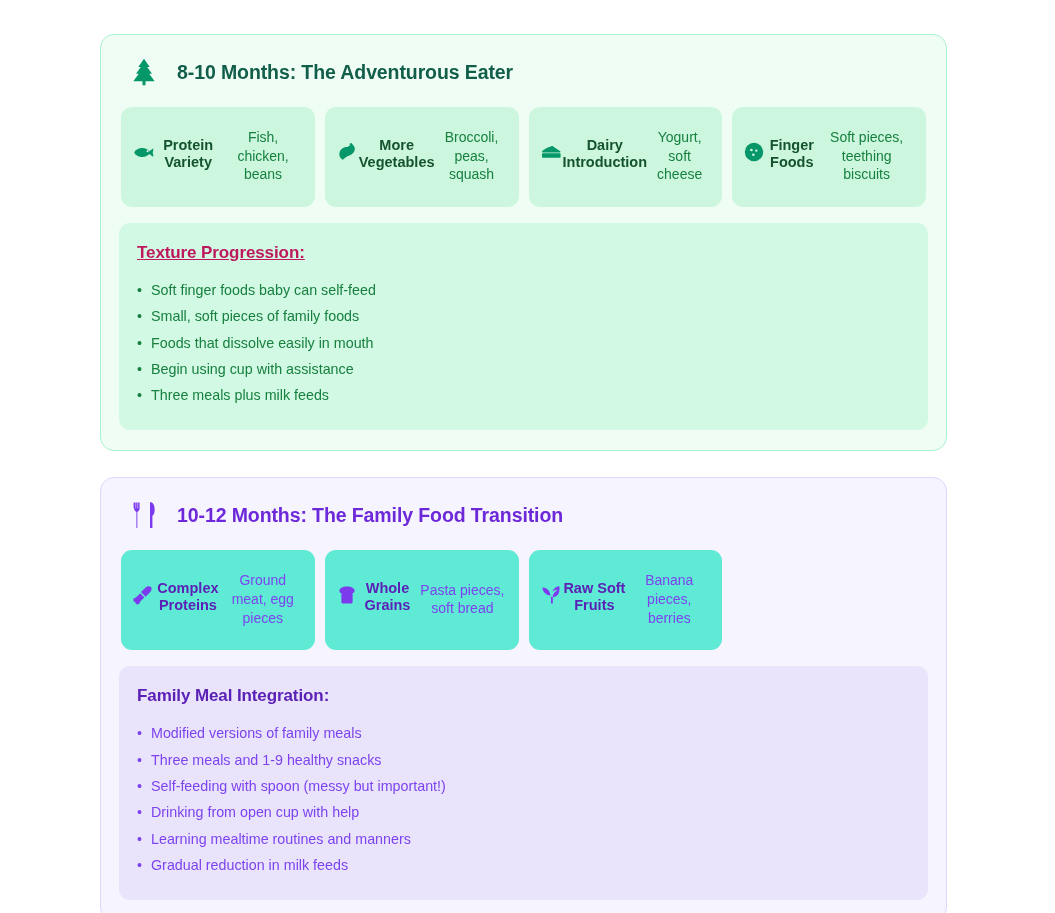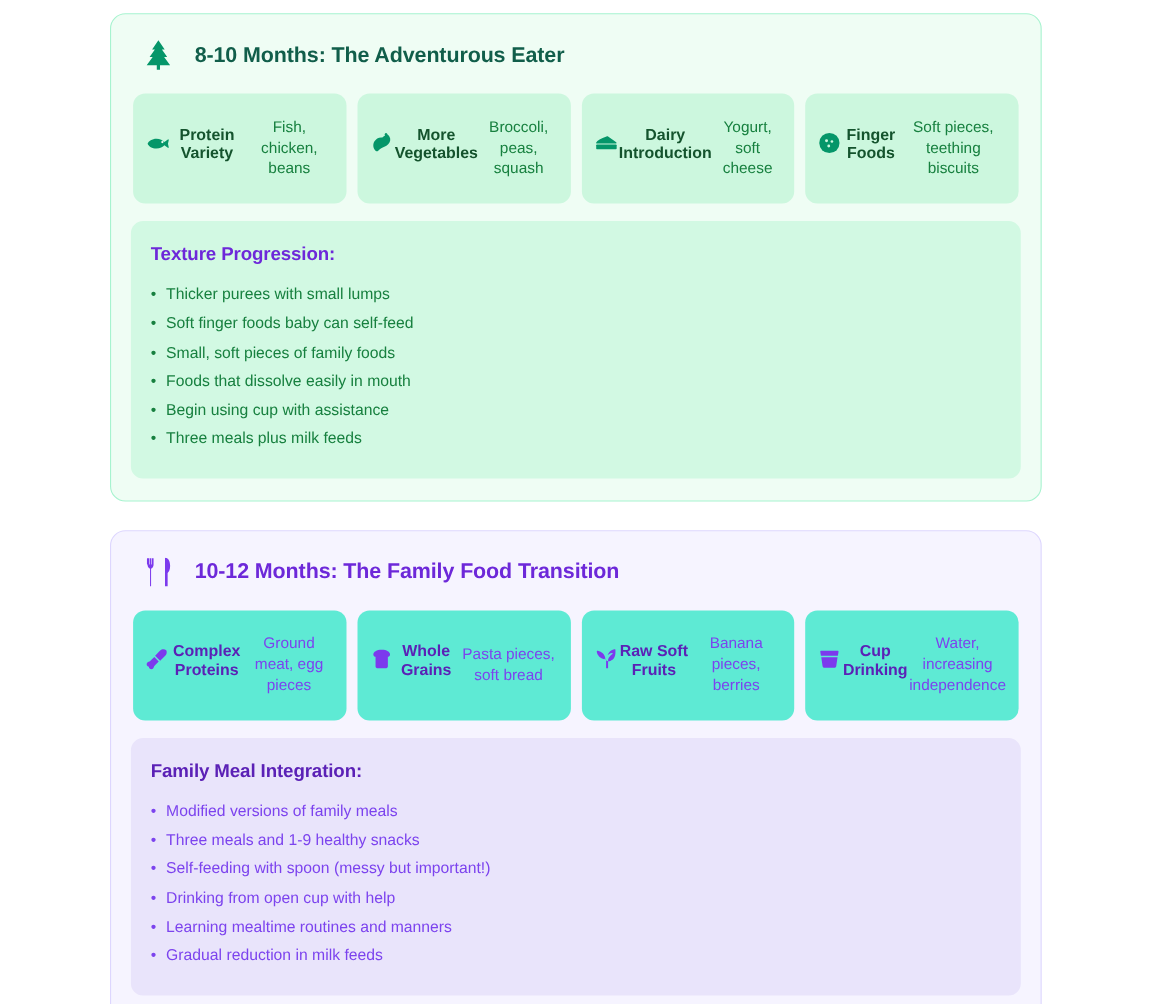--- a/index.html
+++ b/index.html
@@ -9,21 +9,21 @@
     width: 1055px;
     height: 913px;
     font-family: "Liberation Sans", sans-serif;
     -webkit-font-smoothing: antialiased;
   }
   .page {
     width: 1011px;
     height: 913px;
     position: relative;
     box-sizing: border-box;
-    padding: 12px 108px 0 100px;
+    padding: 34px 108px 0 100px;
   }
 
   .stage {
     width: 847px;
     margin: 0 auto;
   }
 
   
   .section {
     box-sizing: border-box;
@@ -115,21 +115,21 @@
   }
   .green .panel { background: #d2f9e3; }
   .purple .panel { background: #e9e4fb; }
 
   .panel-title {
     font-size: 17px;
     font-weight: bold;
     margin-bottom: 14px;
     letter-spacing: -0.1px;
   }
-  .green .panel-title { color: #6d28d9; }
+  .green .panel-title { color: #be185d; text-decoration: underline; }
   .purple .panel-title { color: #5b21b6; }
 
   .panel ul {
     list-style: none;
     margin: 0;
     padding: 0;
   }
   .panel li {
     font-size: 14.3px;
     line-height: 1;
@@ -206,21 +206,20 @@
             </svg>
           </span>
           <span class="card-title">Finger Foods</span>
           <span class="card-sub">Soft pieces, teething biscuits</span>
         </div>
       </div>
 
       <div class="panel">
         <div class="panel-title">Texture Progression:</div>
         <ul>
-          <li>Thicker purees with small lumps</li>
           <li>Soft finger foods baby can self-feed</li>
           <li>Small, soft pieces of family foods</li>
           <li>Foods that dissolve easily in mouth</li>
           <li>Begin using cup with assistance</li>
           <li>Three meals plus milk feeds</li>
         </ul>
       </div>
     </div>
 
     <div class="section purple">
@@ -260,30 +259,20 @@
           <span class="card-icon">
             <svg width="24" height="24" viewBox="0 0 24 24" fill="#7c3aed" aria-hidden="true">
               <path d="M11.3 11.4C10.6 7.9 8 5.3 4.5 4.6c-.6-.1-1.1.4-1 1 .6 3.5 3.3 6.1 6.8 6.8z"></path>
               <path d="M19.5 3.2c-3 .6-5.3 2.7-6.1 5.5 1-1 2.4-1.7 3.9-2 .5-.1.9.6.5.9-1.9 1.2-3.3 3-4 4.9v8.1h-1.8v-8c-.2-.6-.5-1.2-.8-1.7.2 3 2.5 3.6 4.7 2.9 2.8-.9 4.6-3.6 4.6-7.8 0-.9 0-1.9-.1-2.5-.1-.3-.3-.4-.6-.3z"></path>
             </svg>
           </span>
           <span class="card-title">Raw Soft Fruits</span>
           <span class="card-sub">Banana pieces, berries</span>
         </div>
 
-        <div class="card">
-          <span class="card-icon">
-            <svg width="24" height="24" viewBox="0 0 24 24" fill="#7c3aed" aria-hidden="true">
-              <path d="M4.6 4.5h14.8c.6 0 1 .5.9 1.1l-.6 3.6H4.3l-.6-3.6c-.1-.6.3-1.1.9-1.1z"></path>
-              <path d="M4.6 10.6h14.8l-1.2 8.1c-.1.8-.8 1.4-1.6 1.4H7.4c-.8 0-1.5-.6-1.6-1.4z"></path>
-            </svg>
-          </span>
-          <span class="card-title">Cup Drinking</span>
-          <span class="card-sub">Water, increasing independence</span>
-        </div>
       </div>
 
       <div class="panel">
         <div class="panel-title">Family Meal Integration:</div>
         <ul>
           <li>Modified versions of family meals</li>
           <li>Three meals and 1-9 healthy snacks</li>
           <li>Self-feeding with spoon (messy but important!)</li>
           <li>Drinking from open cup with help</li>
           <li>Learning mealtime routines and manners</li>

